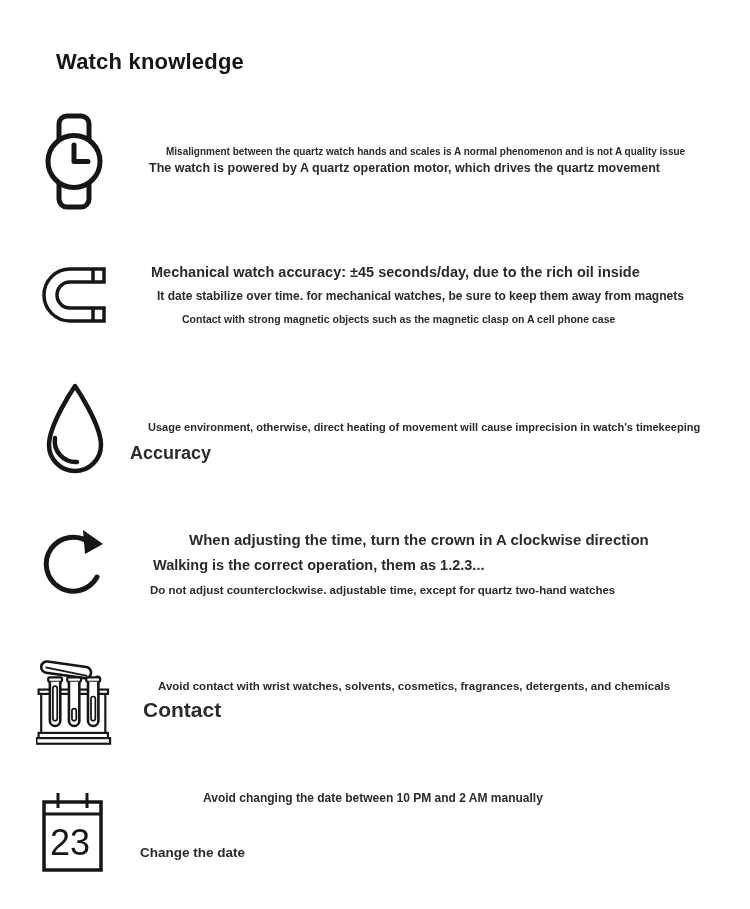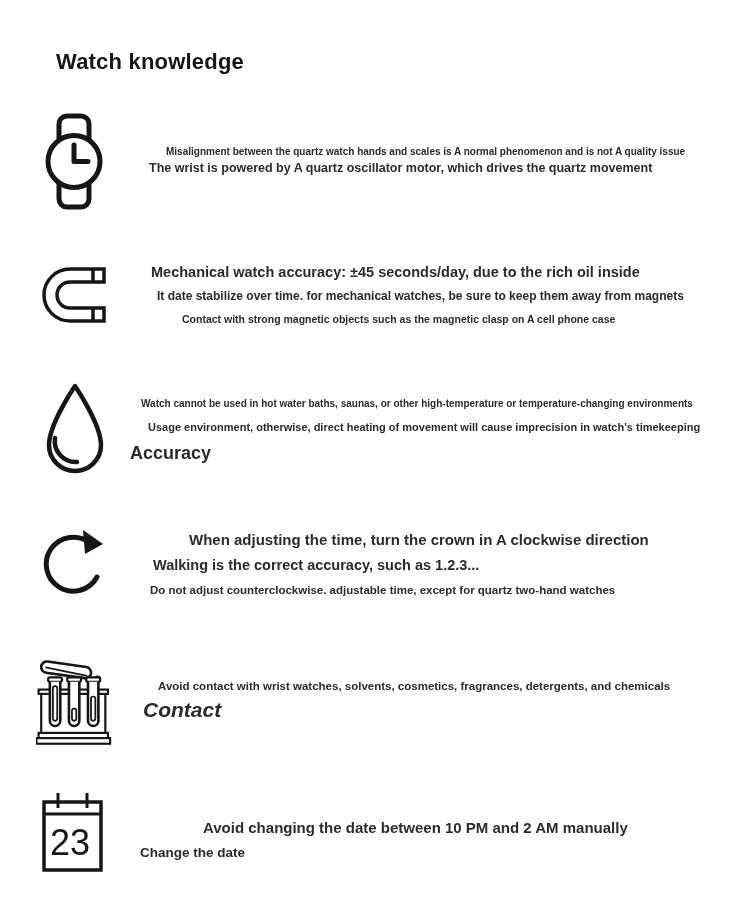--- a/index.html
+++ b/index.html
@@ -22,70 +22,69 @@
   .s2l1{left:151px;top:265px;font-size:14.5px;}
   .s2l2{left:157px;top:290px;font-size:12px;}
   .s2l3{left:146px;top:314px;font-size:10.5px;margin-left:36px;}
   .s3l1{left:141px;top:399px;font-size:10px;}
   .s3l2{left:148px;top:422px;font-size:11px;}
   .s3l3{left:130px;top:444px;font-size:18px;}
   .s4l1{left:189px;top:532px;font-size:15px;}
   .s4l2{left:153px;top:558px;font-size:14.5px;}
   .s4l3{left:150px;top:584px;font-size:11.5px;}
   .s5l1{left:150px;top:680px;font-size:11.5px;margin-left:8px;}
-  .s5l2{left:143px;top:699px;font-size:21px;font-style:italic;}
-  .s6l1{left:203px;top:820px;font-size:15px;}
+  .s5l2{left:143px;top:699px;font-size:21px;}
+  .s6l1{left:203px;top:792px;font-size:12px;}
   .s6l2{left:140px;top:846px;font-size:13.5px;}
 </style>
 </head>
 <body>
 
 <div class="page">
 
   <h1 class="title">Watch knowledge</h1>
 
   <span class="icon i-watch">
     <svg viewBox="0 0 68 97" xmlns="http://www.w3.org/2000/svg">
       <rect x="19" y="3" width="30" height="91" rx="8" fill="#fff" stroke="#161616" stroke-width="5"></rect>
       <circle cx="34" cy="48.5" r="26" fill="#fff" stroke="#161616" stroke-width="5"></circle>
       <path d="M34 32 L34 48.5 L48 48.5" fill="none" stroke="#161616" stroke-width="5" stroke-linecap="round" stroke-linejoin="round"></path>
     </svg>
   </span>
   <p class="t s1l1">Misalignment between the quartz watch hands and scales is A normal phenomenon and is not A quality issue</p>
-  <p class="t s1l2">The wrist is powered by A quartz oscillator motor, which drives the quartz movement</p>
+  <p class="t s1l2">The watch is powered by A quartz operation motor, which drives the quartz movement</p>
 
   <span class="icon i-magnet">
     <svg viewBox="0 0 66 58" xmlns="http://www.w3.org/2000/svg">
       <path d="M63 3 L29 3 A26 26 0 0 0 29 55 L63 55 L63 42 L29 42 A13 13 0 0 1 29 16 L63 16 Z" fill="#fff" stroke="#161616" stroke-width="3.5" stroke-linejoin="miter"></path>
       <line x1="52" y1="3" x2="52" y2="16" stroke="#161616" stroke-width="3.5"></line>
       <line x1="52" y1="42" x2="52" y2="55" stroke="#161616" stroke-width="3.5"></line>
     </svg>
   </span>
   <p class="t s2l1">Mechanical watch accuracy: ±45 seconds/day, due to the rich oil inside</p>
   <p class="t s2l2">It date stabilize over time. for mechanical watches, be sure to keep them away from magnets</p>
   <p class="t s2l3">Contact with strong magnetic objects such as the magnetic clasp on A cell phone case</p>
 
   <span class="icon i-drop">
     <svg viewBox="0 0 74 97" xmlns="http://www.w3.org/2000/svg">
       <path d="M37 4 C37 4 11 42 11 63 A26 26 0 0 0 63 63 C63 42 37 4 37 4 Z" fill="none" stroke="#161616" stroke-width="4.5" stroke-linejoin="round"></path>
       <path d="M17 56 A21 21 0 0 0 39 80" fill="none" stroke="#161616" stroke-width="4.5" stroke-linecap="round"></path>
     </svg>
   </span>
-  <p class="t s3l1">Watch cannot be used in hot water baths, saunas, or other high-temperature or temperature-changing environments</p>
   <p class="t s3l2">Usage environment, otherwise, direct heating of movement will cause imprecision in watch's timekeeping</p>
   <p class="t s3l3">Accuracy</p>
 
   <span class="icon i-rotate">
     <svg viewBox="0 0 68 70" xmlns="http://www.w3.org/2000/svg">
       <path d="M49 16 A27 27 0 1 0 56 50" fill="none" stroke="#161616" stroke-width="5" stroke-linecap="round"></path>
       <polygon points="42,3 62,17 44,27" fill="#161616"></polygon>
     </svg>
   </span>
   <p class="t s4l1">When adjusting the time, turn the crown in A clockwise direction</p>
-  <p class="t s4l2">Walking is the correct accuracy, such as 1.2.3...</p>
+  <p class="t s4l2">Walking is the correct operation, them as 1.2.3...</p>
   <p class="t s4l3">Do not adjust counterclockwise. adjustable time, except for quartz two-hand watches</p>
 
   <span class="icon i-tubes">
     <svg viewBox="0 0 90 112" xmlns="http://www.w3.org/2000/svg">
       <g transform="rotate(8 8 22)">
         <rect x="6" y="15" width="58" height="13" rx="6.5" fill="#fff" stroke="#161616" stroke-width="3"></rect>
         <line x1="11" y1="22" x2="60" y2="25" stroke="#161616" stroke-width="2"></line>
       </g>
       <circle cx="71" cy="36" r="3" fill="#fff" stroke="#161616" stroke-width="2.5"></circle>
       <rect x="3" y="48" width="80" height="5" fill="#fff" stroke="#161616" stroke-width="2.5"></rect>

